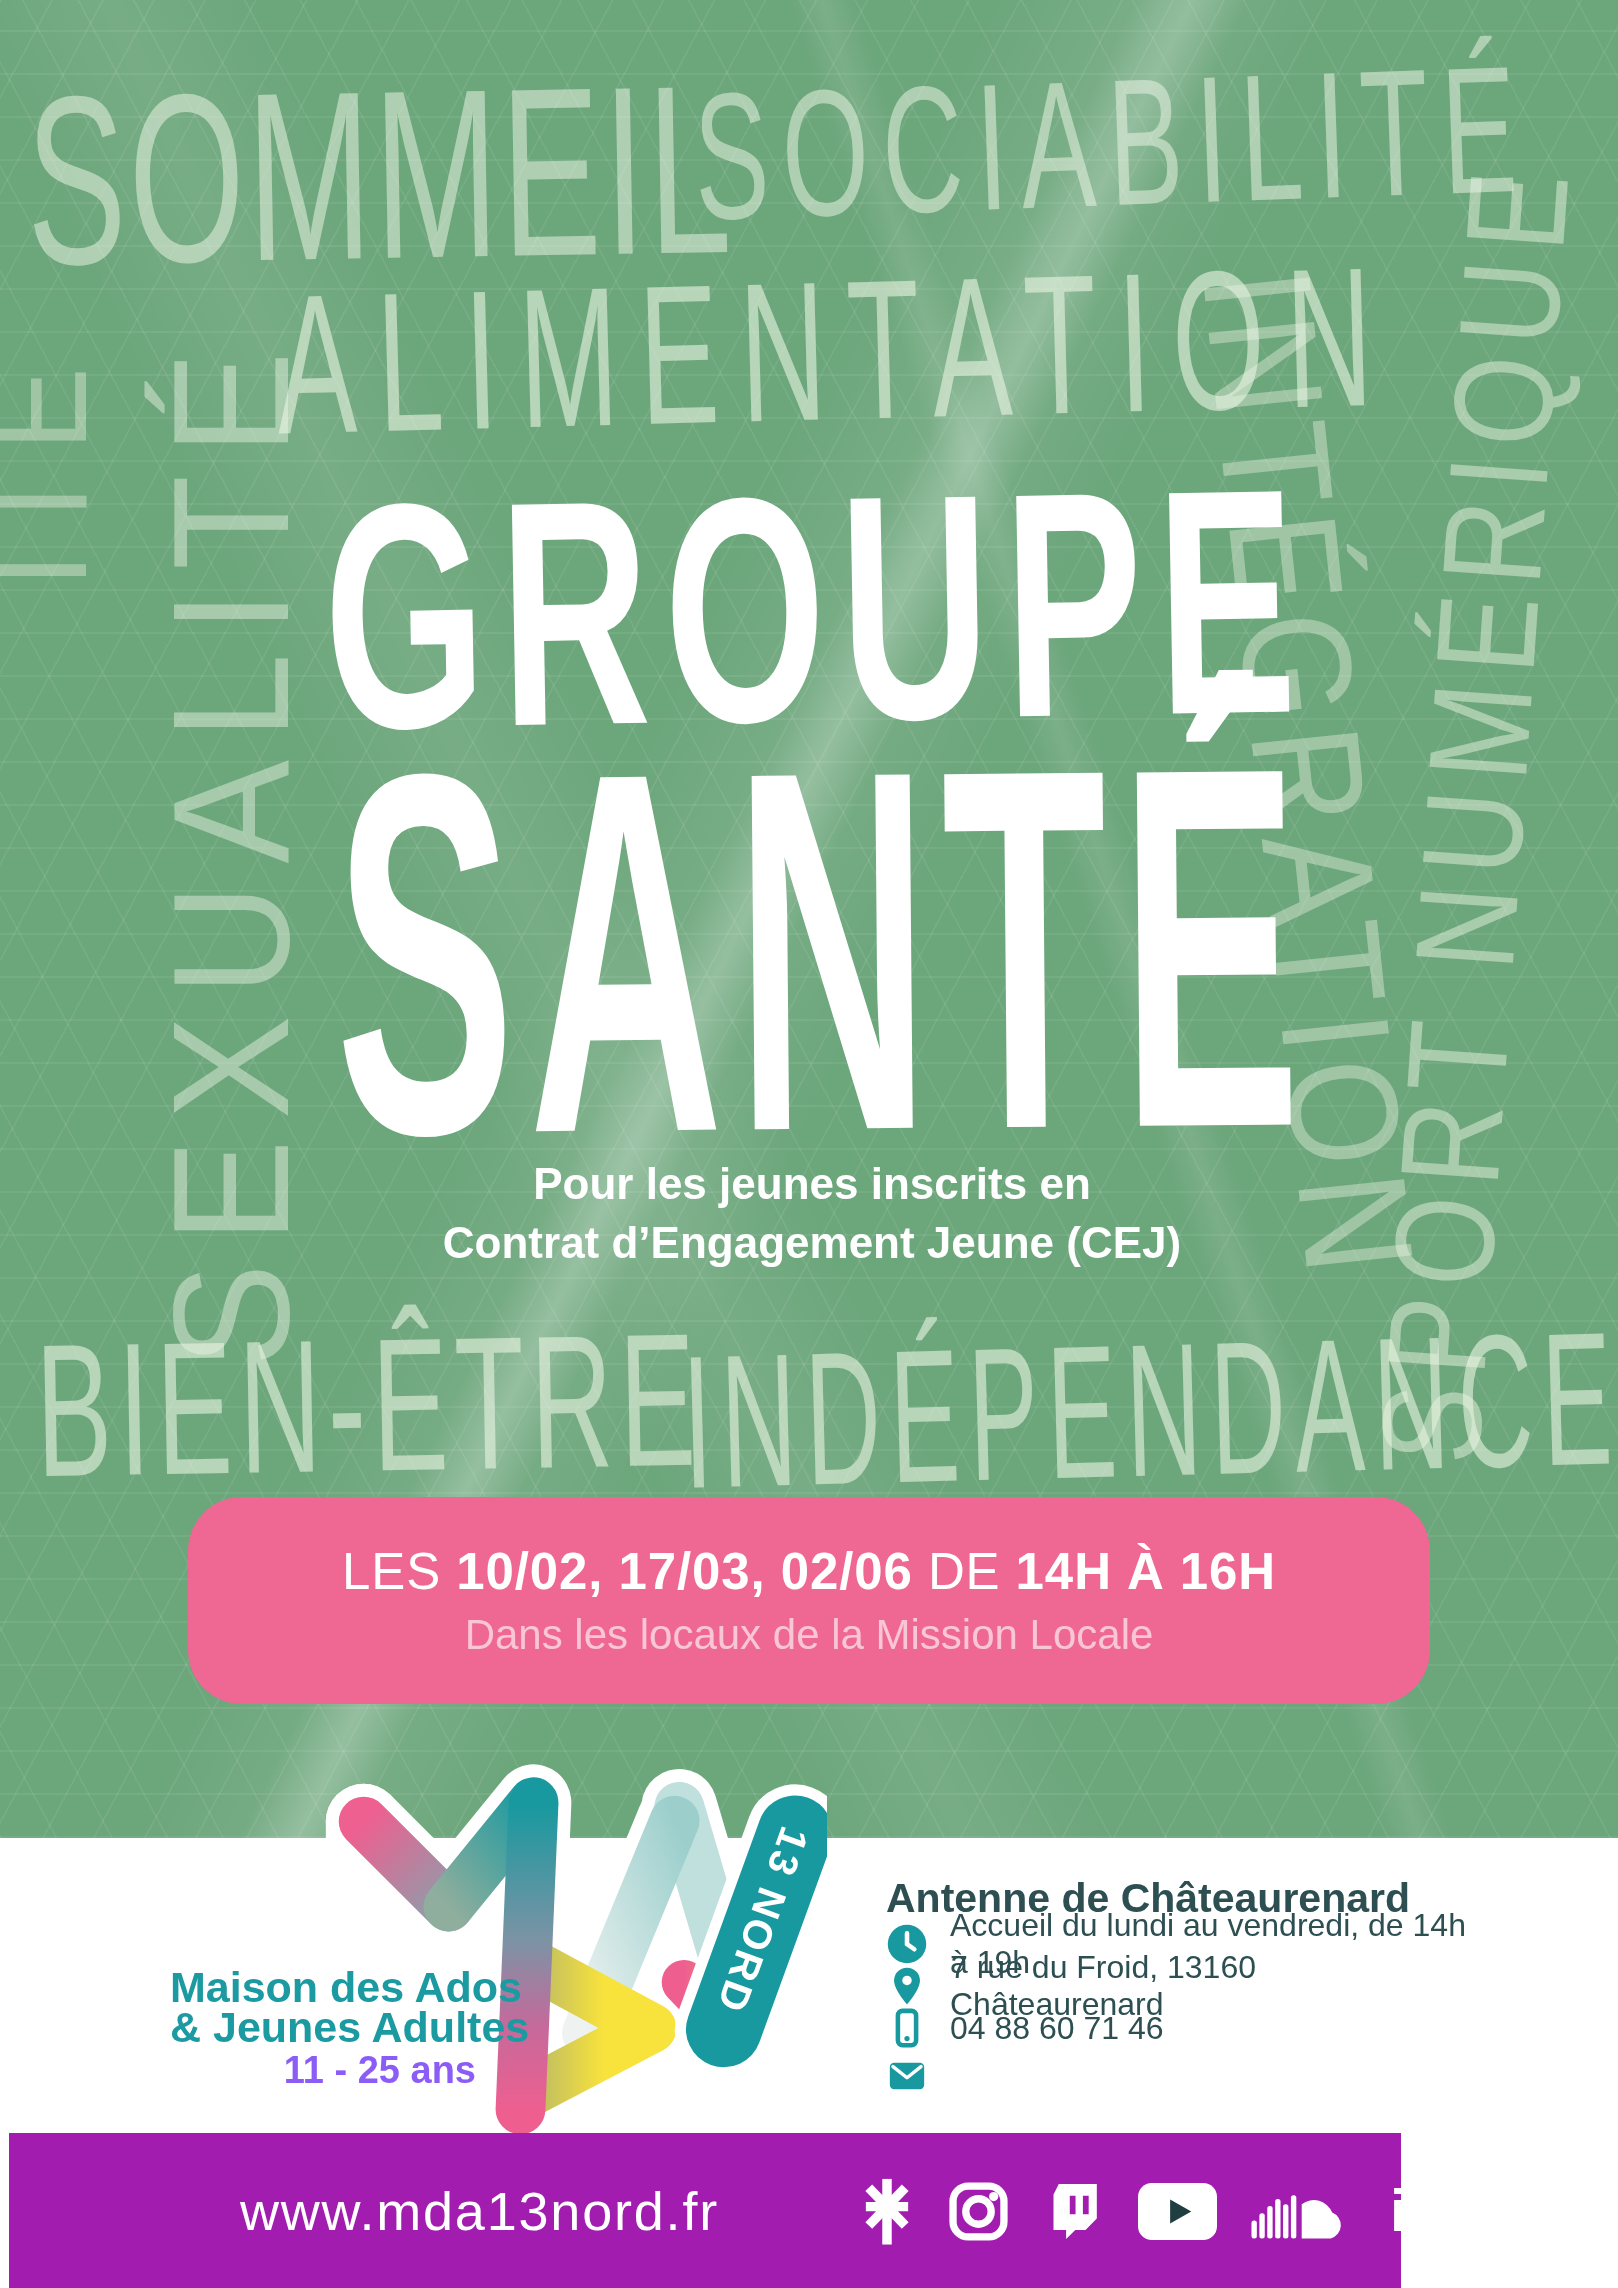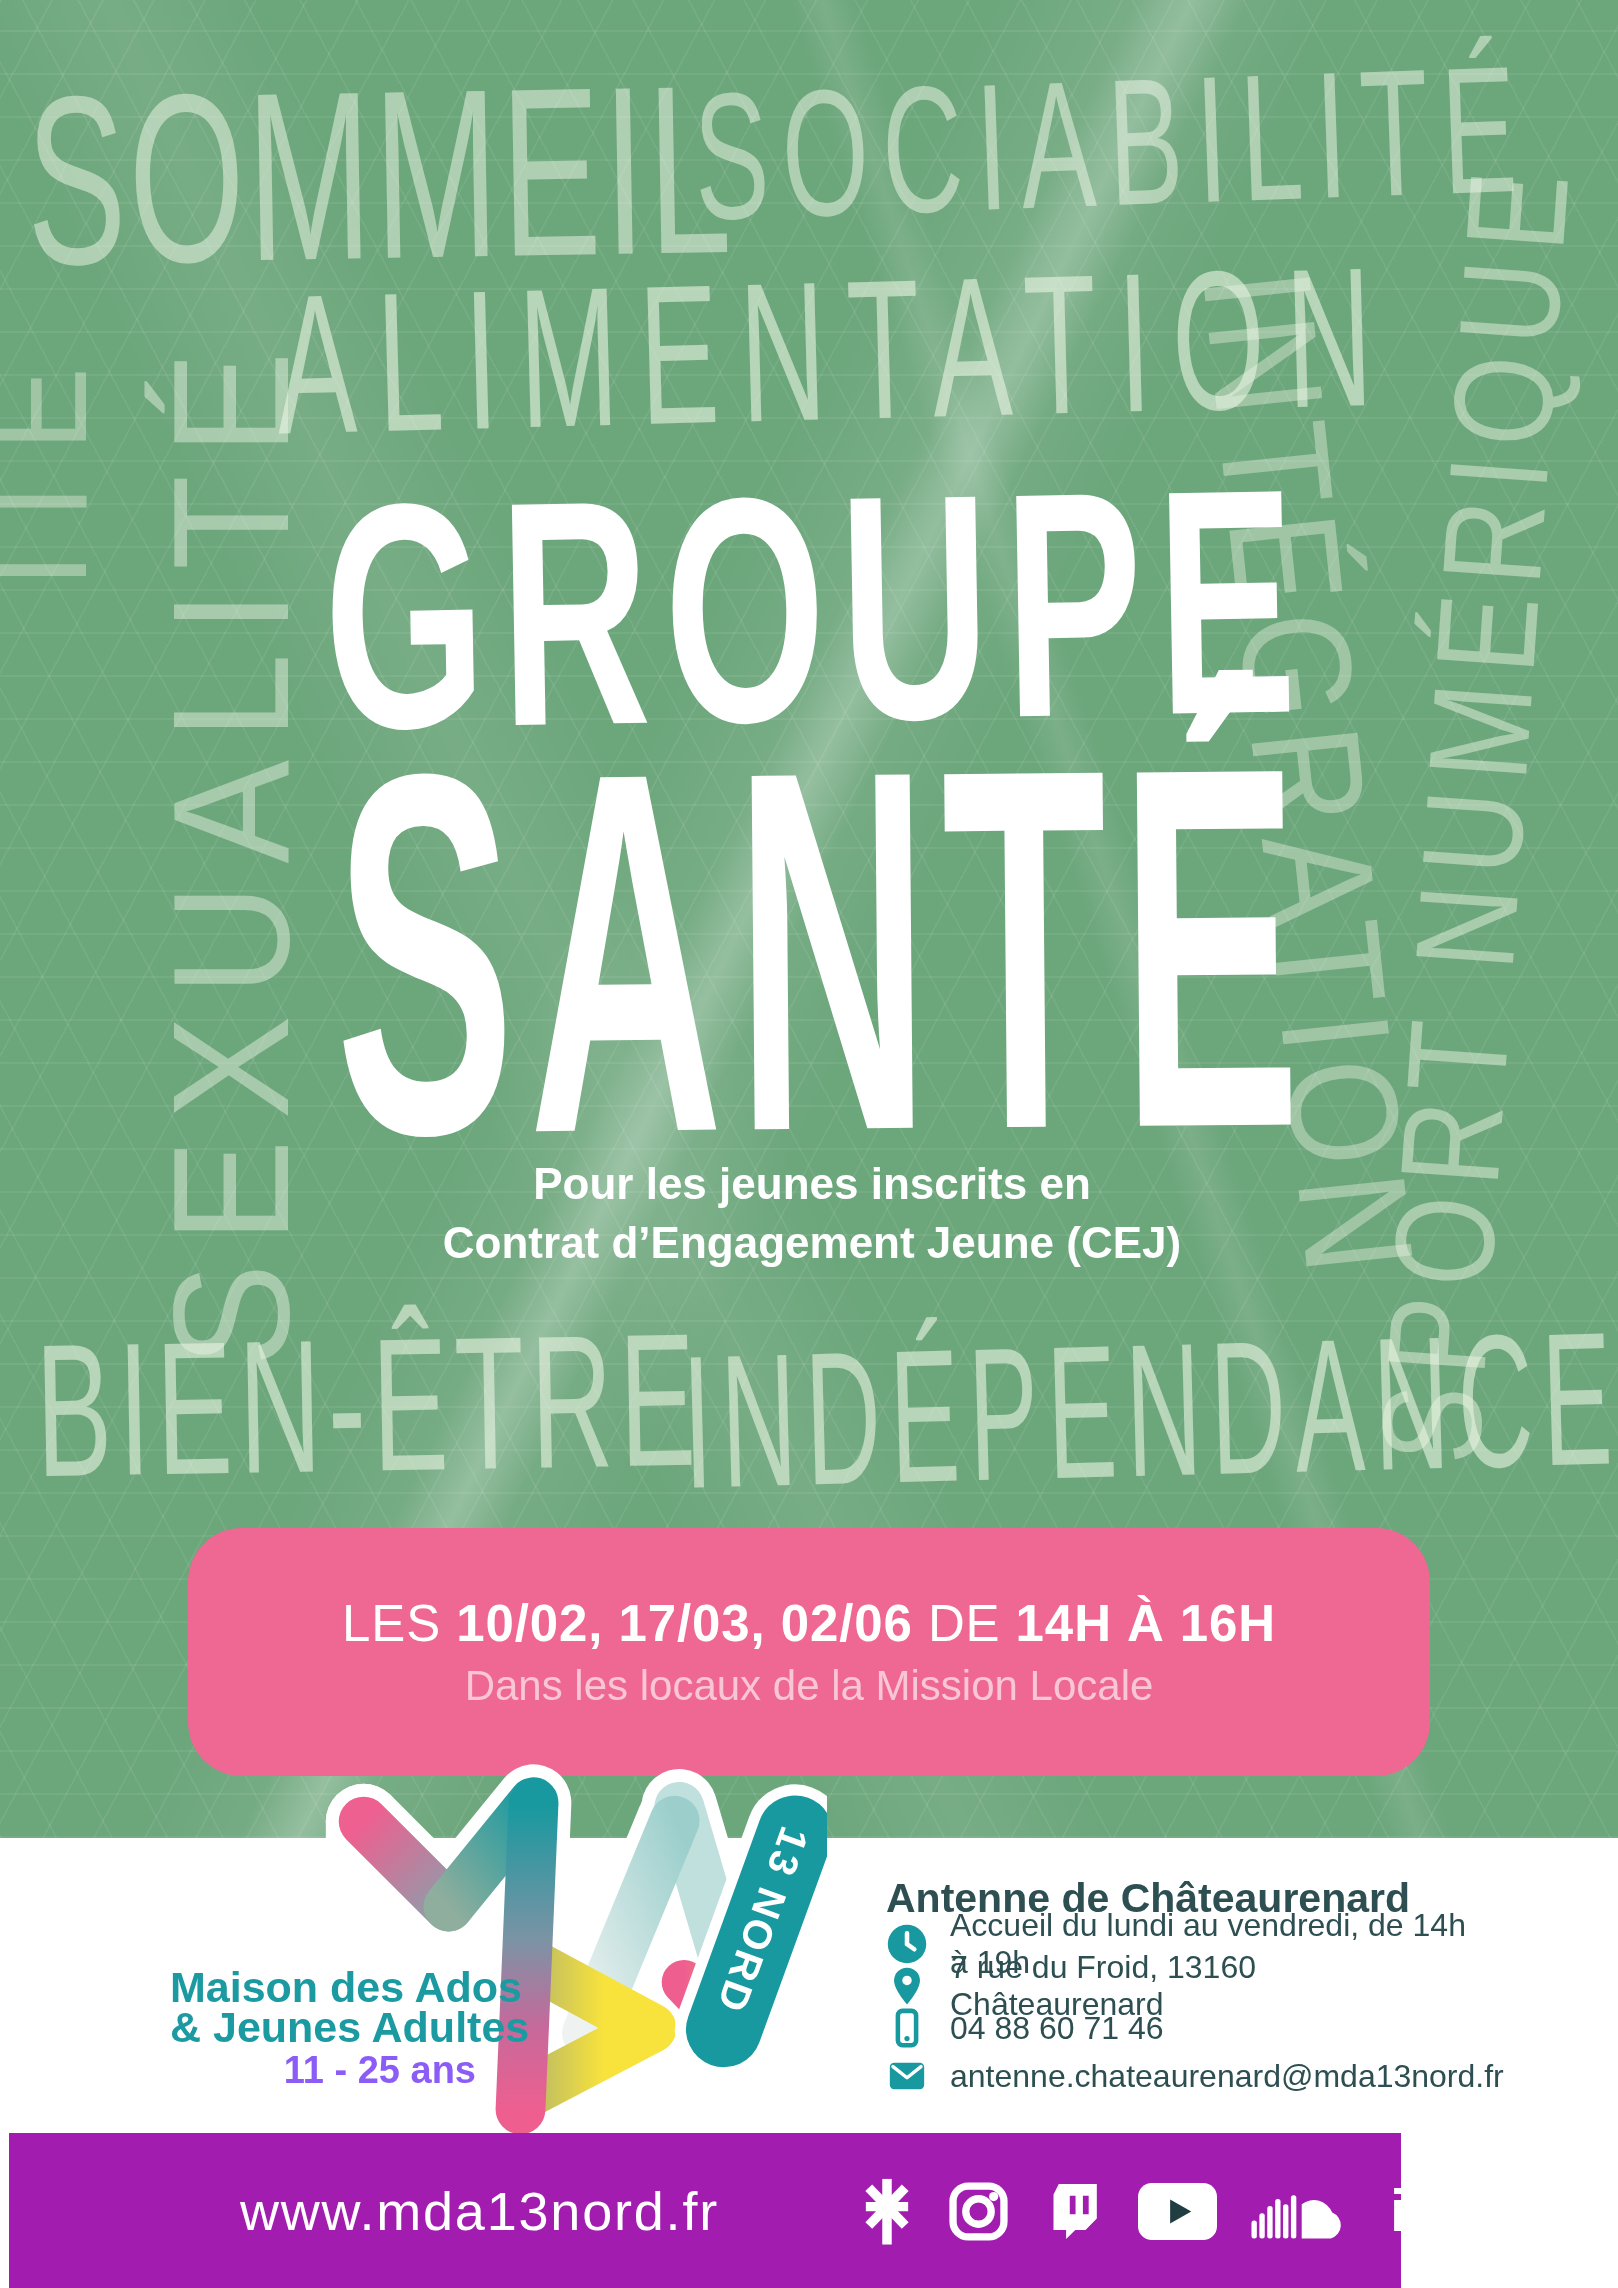--- a/index.html
+++ b/index.html
@@ -37,23 +37,23 @@
 
   
   .title-line{position:absolute;white-space:nowrap;line-height:1;color:#fff;font-weight:700;}
   .groupe{left:817px;top:609px;font-size:305px;letter-spacing:.07em;transform:translate(-50%,-50%) rotate(-1deg) scale(.68,1.05);}
   .sante{left:824px;top:951px;font-size:480px;letter-spacing:.05em;transform:translate(-50%,-50%) rotate(-0.5deg) scale(.56,1.07);}
 
   .subtitle{position:absolute;left:258px;top:1154px;width:1108px;text-align:center;
     color:#fff;font-weight:700;font-size:44px;line-height:1.35;}
 
   
-  .banner{position:absolute;left:188px;top:1497px;width:1242px;height:248px;border-radius:54px;
+  .banner{position:absolute;left:188px;top:1497px;width:1242px;height:207px;border-radius:54px;
     background:#ee6893;display:flex;flex-direction:column;justify-content:center;align-items:center;
-    gap:9.2px;text-align:center;margin-top:31px;}
+    gap:9.2px;text-align:center;}
   .banner .l1{color:#fff;font-size:51px;letter-spacing:0.9px;}
   .banner .l1 .bold{font-weight:700;}
   .banner .l2,.banner .l3{color:#f9c6d7;font-size:42px;font-weight:400;}
 
   
   .white-band{position:absolute;left:0;top:1838px;width:1619px;height:295px;background:#fff;}
 
   
   .mda-logo{position:absolute;left:310px;top:1733px;width:517px;height:406px;}
 
@@ -212,21 +212,20 @@
       <circle cx="12" cy="18" r="1.5" fill="#18999f"></circle>
     </svg>
     <span class="txt">04 88 60 71 46</span>
   </div>
 
   <div class="c-row" id="crow3">
     <svg width="42" height="42" viewBox="0 0 24 24">
       <rect x="2.2" y="4.4" width="19.6" height="15.2" rx="2.4" fill="#18999f"></rect>
       <path d="M4 6.6 L12 13 L20 6.6" stroke="#fff" stroke-width="2" fill="none" stroke-linecap="round" stroke-linejoin="round"></path>
     </svg>
-    <span class="txt">antenne.chateaurenard@mda13nord.fr</span>
   </div>
 
   <div class="footer">
     <div class="website">www.mda13nord.fr</div>
 
     <div class="socials">
       <span class="fico">
         <svg width="54" height="70" viewBox="-36 -48 72 96">
           <g stroke="#fff" stroke-width="13">
             <line x1="0" y1="-44" x2="0" y2="46"></line>

